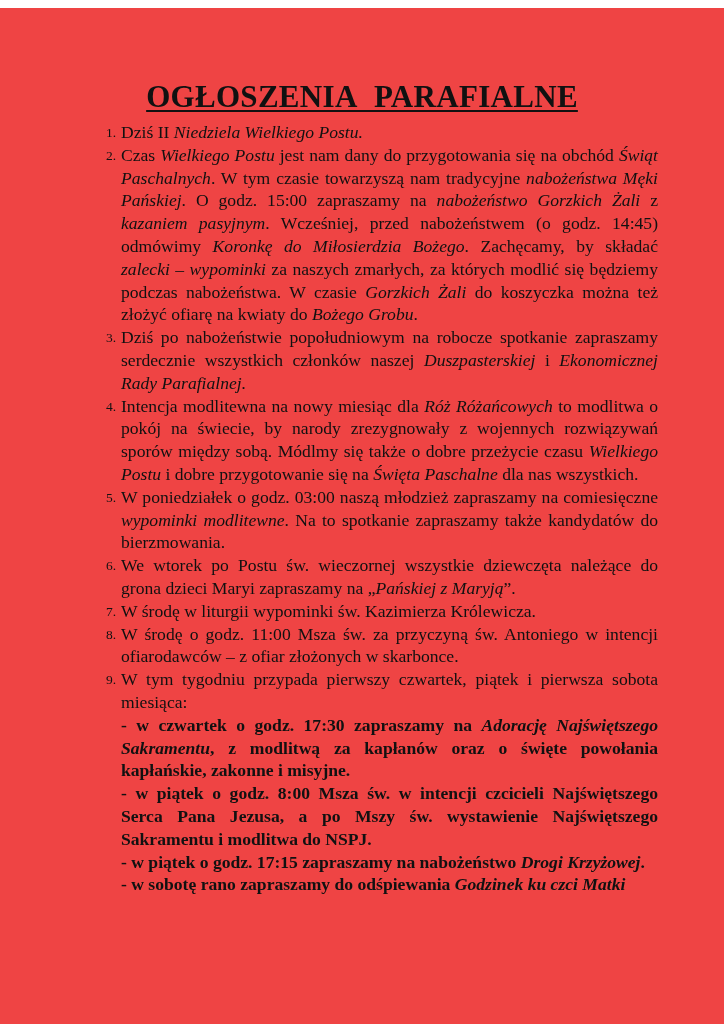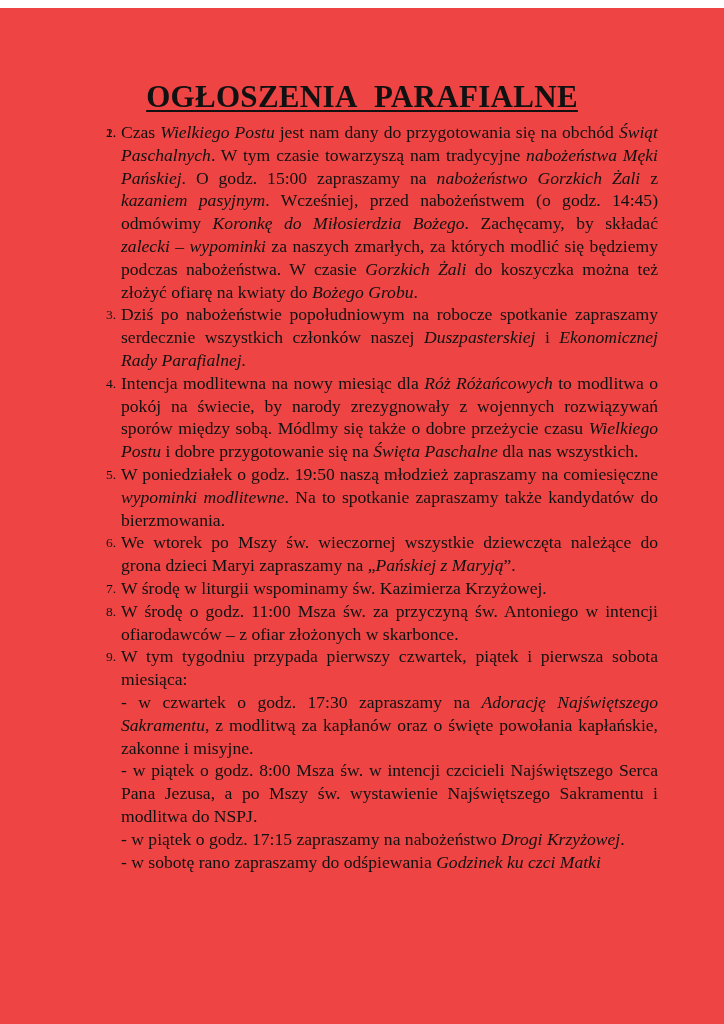--- a/index.html
+++ b/index.html
@@ -6,32 +6,32 @@
   body { width: 724px; height: 1024px; overflow: hidden; position: relative;
          font-family: "Liberation Serif", "DejaVu Serif", serif; color: #111; }
   .page { position: absolute; left: 0; top: 8px; width: 724px; height: 1024px; background: #ef4444; }
   .title { position: absolute; top: 72px; left: 0; width: 724px; text-align: center;
            font-weight: bold; font-size: 31px; letter-spacing: 0.3px; line-height: 34px; }
   .title span { text-decoration: underline; text-decoration-thickness: 2px; text-underline-offset: 3px; word-spacing: 10px; }
   ol.items { position: absolute; top: 113px; left: 121px; width: 537px; margin: 0; padding: 0;
              list-style: none; font-size: 17.6px; line-height: 22.8px; }
   ol.items li { position: relative; text-align: justify; margin: 0; }
   ol.items li .num { position: absolute; left: -15px; top: 1px; font-size: 13.5px; }
-  ol.items li .sub { display: block; text-align: justify; }
+  ol.items li .sub { display: block; text-align: justify; font-weight: bold; }
   i { font-style: italic; }
 </style>
 </head>
 <body>
 
 <div class="page">
   <div class="title"><span>OGŁOSZENIA   PARAFIALNE</span></div>
   <ol class="items" id="items">
-      <li><span class="num">1.</span></li>
+      <li><span class="num">1.</span><span><span>Dziś II </span><i>Niedziela Wielkiego Postu.</i></span></li>
       <li><span class="num">2.</span><span><span>Czas </span><i>Wielkiego Postu</i><span> jest nam dany do przygotowania się na obchód </span><i>Świąt Paschalnych</i><span>. W tym czasie towarzyszą nam tradycyjne </span><i>nabożeństwa Męki Pańskiej</i><span>. O godz. 15:00 zapraszamy na </span><i>nabożeństwo Gorzkich Żali</i><span> z </span><i>kazaniem pasyjnym</i><span>. Wcześniej, przed nabożeństwem (o godz. 14:45) odmówimy </span><i>Koronkę do Miłosierdzia Bożego</i><span>. Zachęcamy, by składać </span><i>zalecki – wypominki</i><span> za naszych zmarłych, za których modlić się będziemy podczas nabożeństwa. W czasie </span><i>Gorzkich Żali</i><span> do koszyczka można też złożyć ofiarę na kwiaty do </span><i>Bożego Grobu</i><span>.</span></span></li>
       <li><span class="num">3.</span><span><span>Dziś po nabożeństwie popołudniowym na robocze spotkanie zapraszamy serdecznie wszystkich członków naszej </span><i>Duszpasterskiej</i><span> i </span><i>Ekonomicznej Rady Parafialnej.</i></span></li>
       <li><span class="num">4.</span><span><span>Intencja modlitewna na nowy miesiąc dla </span><i>Róż Różańcowych</i><span> to modlitwa o pokój na świecie, by narody zrezygnowały z wojennych rozwiązywań sporów między sobą. Módlmy się także o dobre przeżycie czasu </span><i>Wielkiego Postu</i><span> i dobre przygotowanie się na </span><i>Święta Paschalne</i><span> dla nas wszystkich.</span></span></li>
-      <li><span class="num">5.</span><span><span>W poniedziałek o godz. 19:50 naszą młodzież zapraszamy na comiesięczne </span><i>wypominki modlitewne</i><span>. Na to spotkanie zapraszamy także kandydatów do bierzmowania.</span></span></li>
-      <li><span class="num">6.</span><span><span>We wtorek po Mszy św. wieczornej wszystkie dziewczęta należące do grona dzieci Maryi zapraszamy na „</span><i>Pańskiej z Maryją</i><span>”.</span></span></li>
-      <li><span class="num">7.</span><span><span>W środę w liturgii wspominamy św. Kazimierza Krzyżowej.</span></span></li>
+      <li><span class="num">5.</span><span><span>W poniedziałek o godz. 03:00 naszą młodzież zapraszamy na comiesięczne </span><i>wypominki modlitewne</i><span>. Na to spotkanie zapraszamy także kandydatów do bierzmowania.</span></span></li>
+      <li><span class="num">6.</span><span><span>We wtorek po Postu św. wieczornej wszystkie dziewczęta należące do grona dzieci Maryi zapraszamy na „</span><i>Pańskiej z Maryją</i><span>”.</span></span></li>
+      <li><span class="num">7.</span><span><span>W środę w liturgii wypominki św. Kazimierza Królewicza.</span></span></li>
       <li><span class="num">8.</span><span><span>W środę o godz. 11:00 Msza św. za przyczyną św. Antoniego w intencji ofiarodawców – z ofiar złożonych w skarbonce.</span></span></li>
       <li><span class="num">9.</span><span><span>W tym tygodniu przypada pierwszy czwartek, piątek i pierwsza sobota miesiąca:</span></span><span class="sub"><span>- w czwartek o godz. 17:30 zapraszamy na </span><i>Adorację Najświętszego Sakramentu</i><span>, z modlitwą za kapłanów oraz o święte powołania kapłańskie, zakonne i misyjne.</span></span><span class="sub"><span>- w piątek o godz. 8:00 Msza św. w intencji czcicieli Najświętszego Serca Pana Jezusa, a po Mszy św. wystawienie Najświętszego Sakramentu i modlitwa do NSPJ.</span></span><span class="sub"><span>- w piątek o godz. 17:15 zapraszamy na nabożeństwo </span><i>Drogi Krzyżowej</i><span>.</span></span><span class="sub"><span>- w sobotę rano zapraszamy do odśpiewania </span><i>Godzinek ku czci Matki</i></span></li>
     </ol>
 </div>
 
 </body></html>

